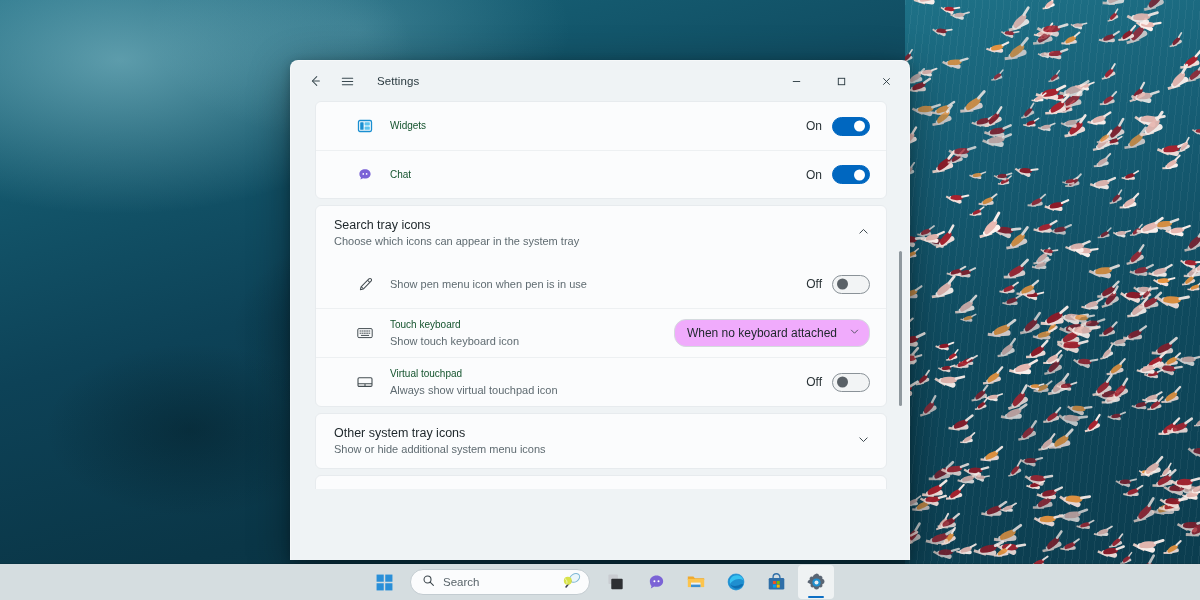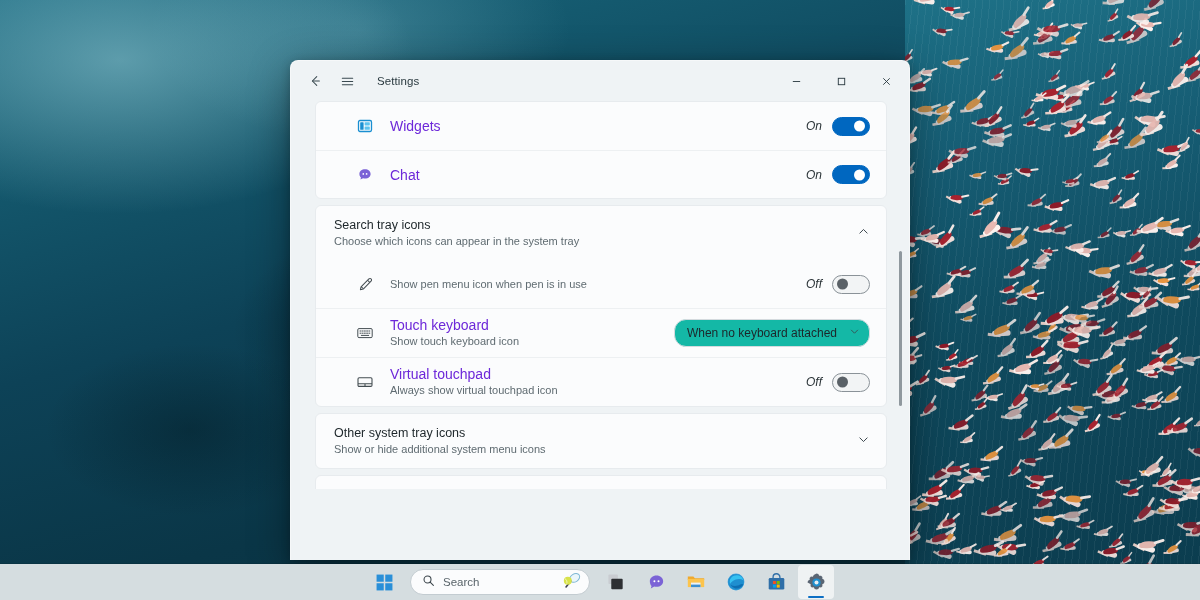--- a/index.html
+++ b/index.html
@@ -145,44 +145,44 @@
     gap: 14px;
   }
   .row + .row { border-top: 1px solid #edf0f2; }
   .row.indent { padding-left: 38px; }
   .row-ico {
     width: 22px; height: 22px; flex: none;
     display: flex; align-items: center; justify-content: center;
     color: #444d52;
   }
   .row-txt { flex: 1 1 auto; min-width: 0; }
-  .row-title { font-size: 14px; color: #6d28d9; line-height: 16px; }
+  .row-title { font-size: 10px; color: #14532d; line-height: 16px; }
   .row-sub { font-size: 11px; color: #5f6b71; line-height: 15px; margin-top: 1px; }
   .row-right { display: flex; align-items: center; gap: 10px; flex: none; }
-  .state-lbl { font-size: 12px; color: #2a3337; font-style: italic; }
+  .state-lbl { font-size: 12px; color: #2a3337; }
 
   
   .toggle {
     width: 38px; height: 19px; border-radius: 11px;
     position: relative; cursor: pointer; flex: none;
   }
   .toggle.on { background: #0067c0; border: 1px solid #0067c0; }
   .toggle.off { background: #f2f4f5; border: 1px solid #8a9298; }
   .toggle .knob {
     position: absolute; top: 50%; transform: translateY(-50%);
     width: 11px; height: 11px; border-radius: 50%;
   }
   .toggle.on .knob { right: 4px; background: #fff; }
   .toggle.off .knob { left: 4px; background: #5a6167; }
 
   
   .dropdown {
     display: flex; align-items: center; gap: 12px;
     height: 28px; padding: 0 9px 0 12px;
-    background: #14b8a6; border: 1px solid #d4dade;
+    background: #f0abfc; border: 1px solid #d4dade;
     border-radius: 12px; cursor: pointer;
     font-size: 12px; color: #1d262a;
   }
 
   
   .sec {
     display: flex; align-items: center;
     padding: 11px 16px 11px 18px;
     min-height: 52px; cursor: pointer;
   }

